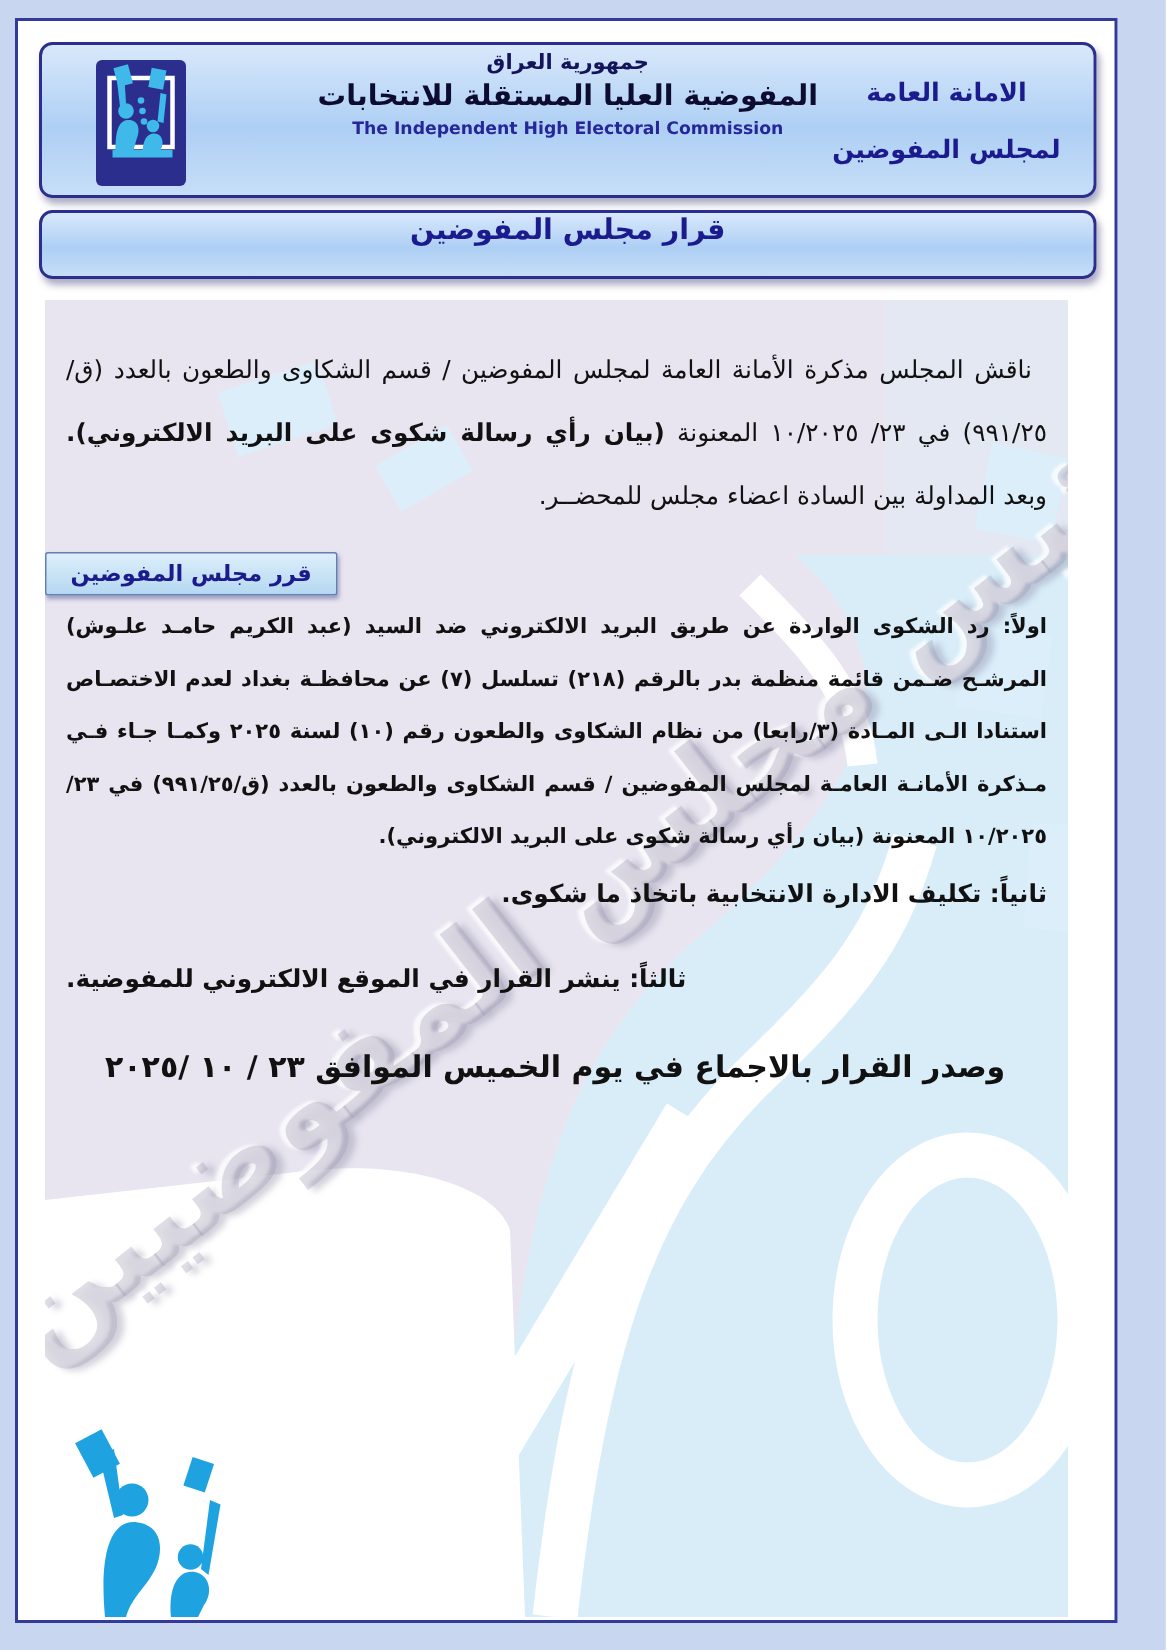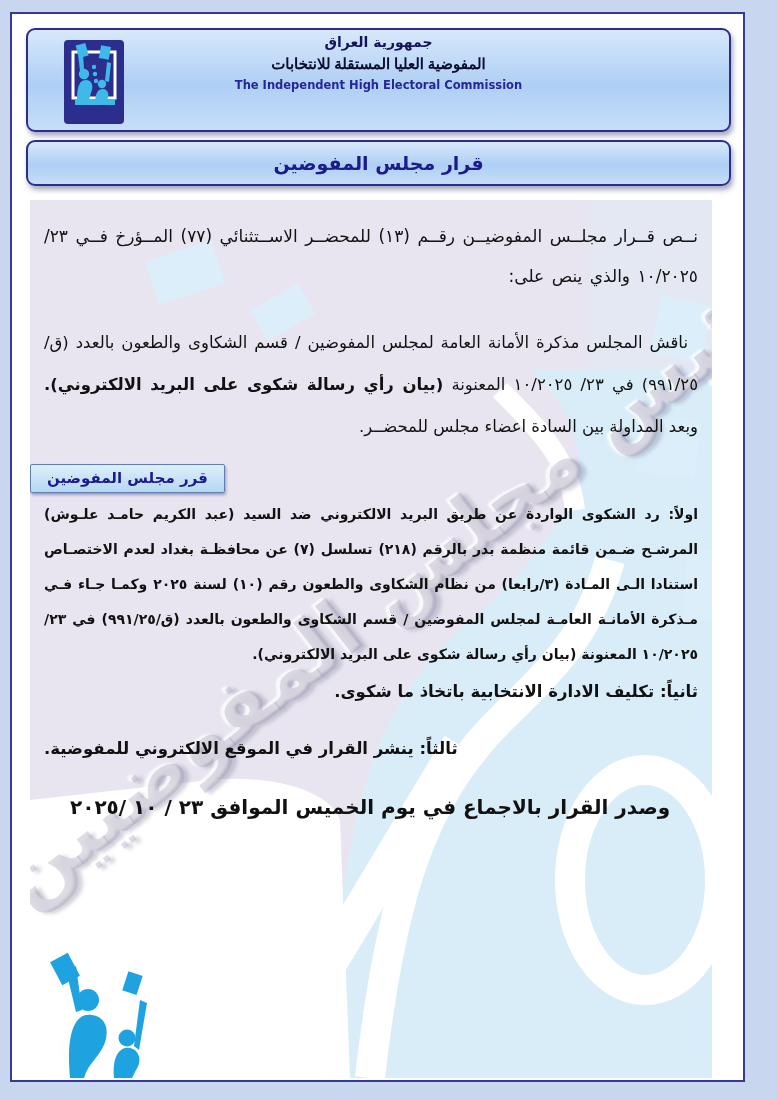--- a/index.html
+++ b/index.html
@@ -14,27 +14,27 @@
     border:2px solid #333A99;background:#ffffff;box-sizing:border-box;
   }
   
   .panel{
     position:absolute;left:14px;right:12px;box-sizing:border-box;
     border:2.5px solid #2B2E8C;border-radius:9px;
     background:linear-gradient(180deg,#D8E8FB 0%,#AECFF4 55%,#C6DEF8 100%);
     box-shadow:2px 4px 5px rgba(90,90,140,0.5);
   }
   .panel-header{top:14px;height:104px;}
-  .panel-title{top:126px;height:46px;display:flex;align-items:center;justify-content:center;}
+  .panel-title{top:126px;height:46px;display:flex;justify-content:center;}
   .title-text{font-size:19px;font-weight:bold;color:#1B1B8E;}
   .hdr-logo{position:absolute;left:36px;top:10px;}
   .hdr-right{position:absolute;right:22px;top:13px;text-align:center;color:#1B1B8E;font-weight:bold;font-size:17px;line-height:38px;}
   .hdr-center{position:absolute;left:50%;top:3px;transform:translateX(-50%);text-align:center;white-space:nowrap;}
   .hdr-line1{font-size:14px;font-weight:bold;color:#14145a;line-height:18px;}
-  .hdr-line2{font-size:15px;font-weight:bold;color:#0c0c30;line-height:26px;font-family:Liberation Serif, serif;}
+  .hdr-line2{font-size:19px;font-weight:bold;color:#0c0c30;line-height:26px;}
   .hdr-line3{font-size:12.5px;font-weight:bold;color:#2B62C8;line-height:20px;}
   .hdr-line4{font-size:11.5px;font-weight:bold;color:#26269A;line-height:16px;font-family:"DejaVu Sans",sans-serif;}
   
   .content{
     position:absolute;left:18px;top:186px;width:682px;height:878px;
     background:#E8E5F0;overflow:hidden;
   }
   .wm-svg{position:absolute;left:0;top:0;z-index:0;}
   .wm-text{
     position:absolute;left:-20px;top:640px;z-index:0;
@@ -85,20 +85,24 @@
           <path d="M41,41 L43,22 L47,23 L45,42 Z"></path>
           <rect x="11" y="60" width="40" height="5"></rect>
         </g>
       </svg>
     </div>
     <div class="hdr-center">
       <div class="hdr-line1">جمهورية العراق</div>
       <div class="hdr-line2">المفوضية العليا المستقلة للانتخابات</div>
       <div class="hdr-line4" dir="ltr">The Independent High Electoral Commission</div>
     </div>
+    <div class="hdr-right">
+      <div>الامانة العامة</div>
+      <div>لمجلس المفوضين</div>
+    </div>
   </div>
 
   <div class="panel panel-title">
     <span class="title-text">قرار مجلس المفوضين</span>
   </div>
 
   <div class="content">
 
     <svg class="wm-svg" width="682" height="878" viewBox="0 0 682 878">
       <rect x="0" y="0" width="682" height="878" fill="#E8E5F0"></rect>
@@ -128,21 +132,20 @@
         <path d="M46,812 L36,770 L46,766 L52,810 Z"></path>
         <circle cx="97" cy="838" r="8.5"></circle>
         <path d="M84,878 C82,856 90,846 100,848 C110,850 112,862 106,870 L102,878 Z"></path>
         <path d="M104,846 L110,800 L117,803 L109,850 Z"></path>
       </g>
     </svg>
 
     <div class="wm-text">رئيس مجلس المفوضيين</div>
 
     <div class="doc">
-      <p class="p-intro">نــص قــرار مجلــس المفوضيــن رقــم (١٣) للمحضــر الاســتثنائي (٧٧) المــؤرخ فــي ٢٣/ ١٠/٢٠٢٥ والذي ينص على:</p>
 
       <p class="p-disc"><span>ناقش المجلس مذكرة الأمانة العامة لمجلس المفوضين / قسم الشكاوى والطعون بالعدد (ق/٩٩١/٢٥) في ٢٣/ ١٠/٢٠٢٥ المعنونة </span><strong>(بيان رأي رسالة شكوى على البريد الالكتروني).</strong><span> وبعد المداولة بين السادة اعضاء مجلس للمحضــر.</span></p>
 
       <div class="decision-row">
         <span class="decision-chip">قرر مجلس المفوضين</span>
       </div>
 
       <p class="p-clause1">اولاً: رد الشكوى الواردة عن طريق البريد الالكتروني ضد السيد (عبد الكريم حامـد علـوش) المرشـح ضـمن قائمة منظمة بدر بالرقم (٢١٨) تسلسل (٧) عن محافظـة بغداد لعدم الاختصـاص استنادا الـى المـادة (٣/رابعا) من نظام الشكاوى والطعون رقم (١٠) لسنة ٢٠٢٥ وكمـا جـاء فـي مـذكرة الأمانـة العامـة لمجلس المفوضين / قسم الشكاوى والطعون بالعدد (ق/٩٩١/٢٥) في ٢٣/ ١٠/٢٠٢٥ المعنونة (بيان رأي رسالة شكوى على البريد الالكتروني).</p>
       <p class="p-clause2">ثانياً: تكليف الادارة الانتخابية باتخاذ ما شكوى.</p>
       <p class="p-clause3">ثالثاً: ينشر القرار في الموقع الالكتروني للمفوضية.</p>

